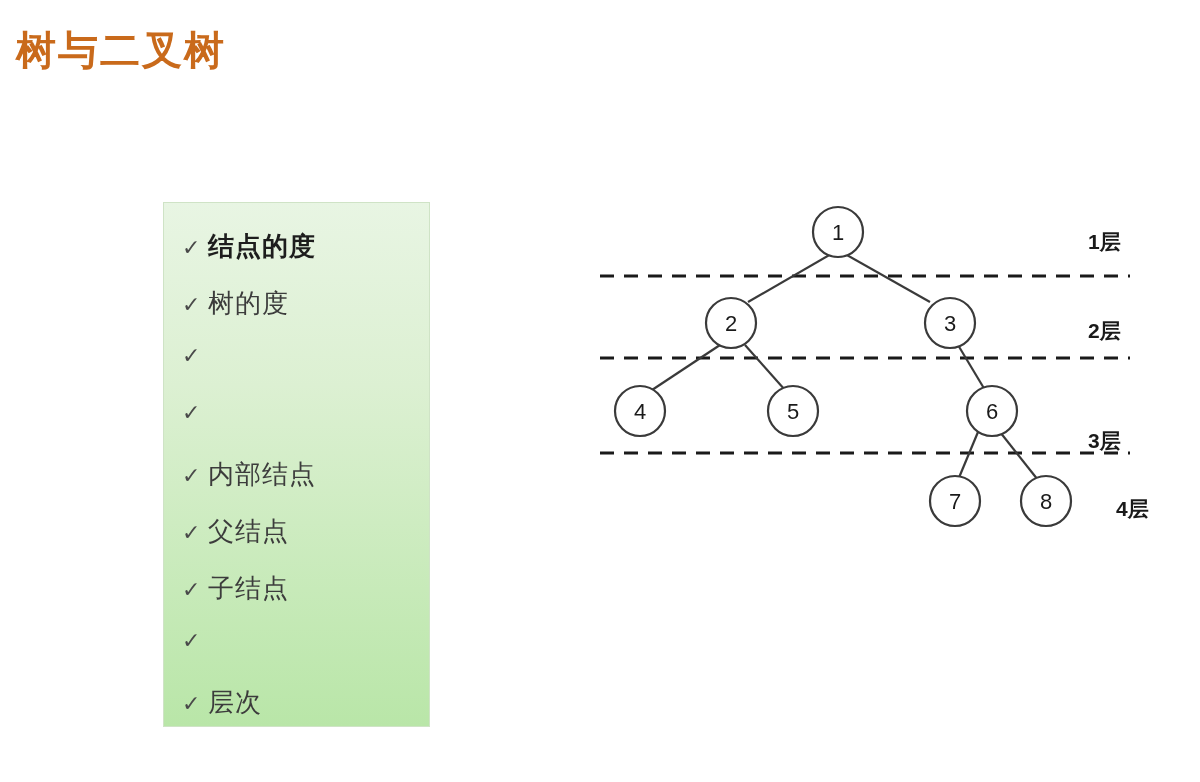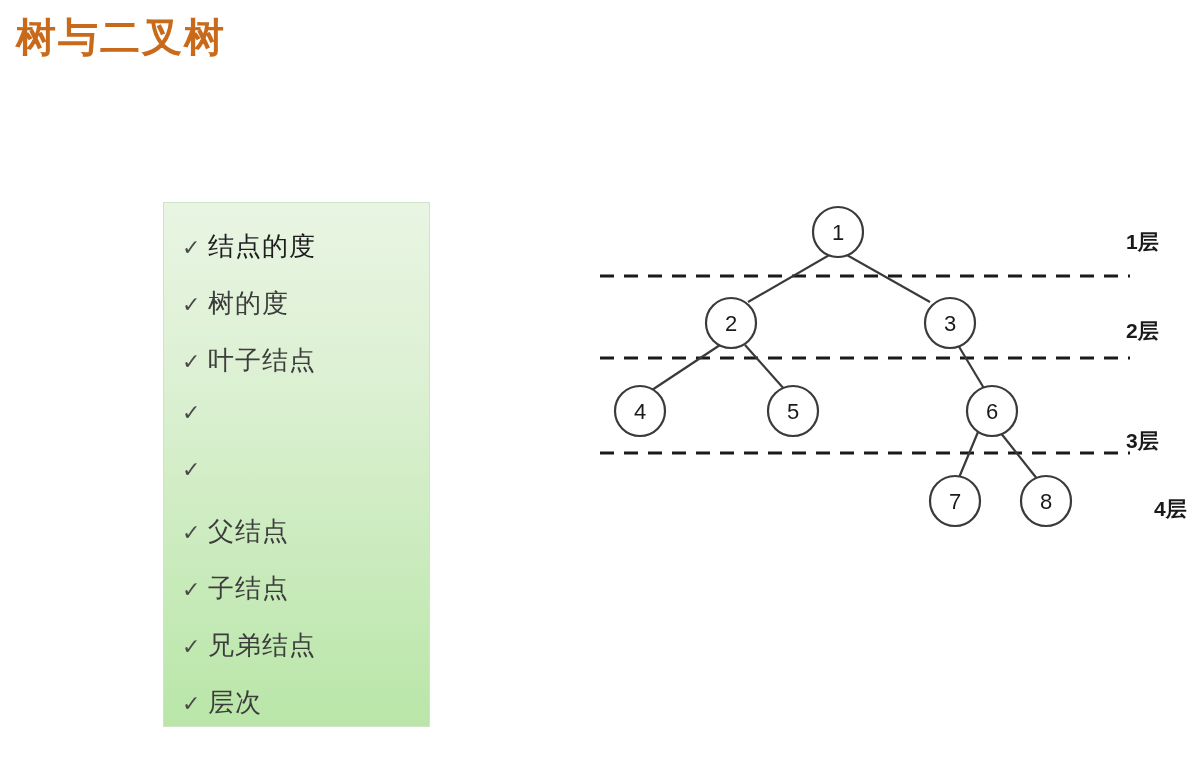--- a/index.html
+++ b/index.html
@@ -11,21 +11,21 @@
     width: 1200px;
     height: 782px;
     position: relative;
     font-family: "Liberation Sans", sans-serif;
     overflow: hidden;
   }
 
   #slide-title {
     position: absolute;
     left: 16px;
-    top: 10px;
+    top: 23px;
     font-family: "Liberation Serif", serif;
     font-size: 40px;
     font-weight: bold;
     color: #c96a1b;
     letter-spacing: 2px;
     white-space: nowrap;
   }
 
   
   #term-panel {
@@ -50,21 +50,21 @@
   .term-check {
     width: 26px;
     font-size: 22px;
     color: #4a4a4a;
     flex: 0 0 auto;
   }
   .term-label {
     letter-spacing: 1px;
   }
   .term-item.bold .term-label {
-    font-weight: normal;
+    font-weight: bold;
     color: #1d1d1d;
   }
 
   
   #tree-area {
     position: absolute;
     left: 580px;
     top: 180px;
     width: 600px;
     height: 400px;
@@ -73,58 +73,56 @@
     position: absolute;
     left: 0;
     top: 0;
   }
   .level-label {
     position: absolute;
     font-size: 21px;
     font-weight: bold;
     color: #1a1a1a;
     white-space: nowrap;
-    margin-left: 38px;
   }
 </style>
 </head>
 <body>
 
 <div id="slide-title">树与二叉树</div>
 
 <div id="term-panel">
   <div class="term-item bold">
     <span class="term-check">✓</span>
     <span class="term-label">结点的度</span>
   </div>
   <div class="term-item">
     <span class="term-check">✓</span>
     <span class="term-label">树的度</span>
   </div>
   <div class="term-item">
     <span class="term-check">✓</span>
-    <span class="term-label">叶子结点</span>
   </div>
   <div class="term-item">
     <span class="term-check">✓</span>
   </div>
   <div class="term-item">
     <span class="term-check">✓</span>
+    <span class="term-label">内部结点</span>
   </div>
   <div class="term-item">
     <span class="term-check">✓</span>
     <span class="term-label">父结点</span>
   </div>
   <div class="term-item">
     <span class="term-check">✓</span>
     <span class="term-label">子结点</span>
   </div>
   <div class="term-item">
     <span class="term-check">✓</span>
-    <span class="term-label">兄弟结点</span>
   </div>
   <div class="term-item">
     <span class="term-check">✓</span>
     <span class="term-label">层次</span>
   </div>
 </div>
 
 <div id="tree-area">
   <svg id="tree-svg" width="600" height="400" viewBox="0 0 600 400">
 

